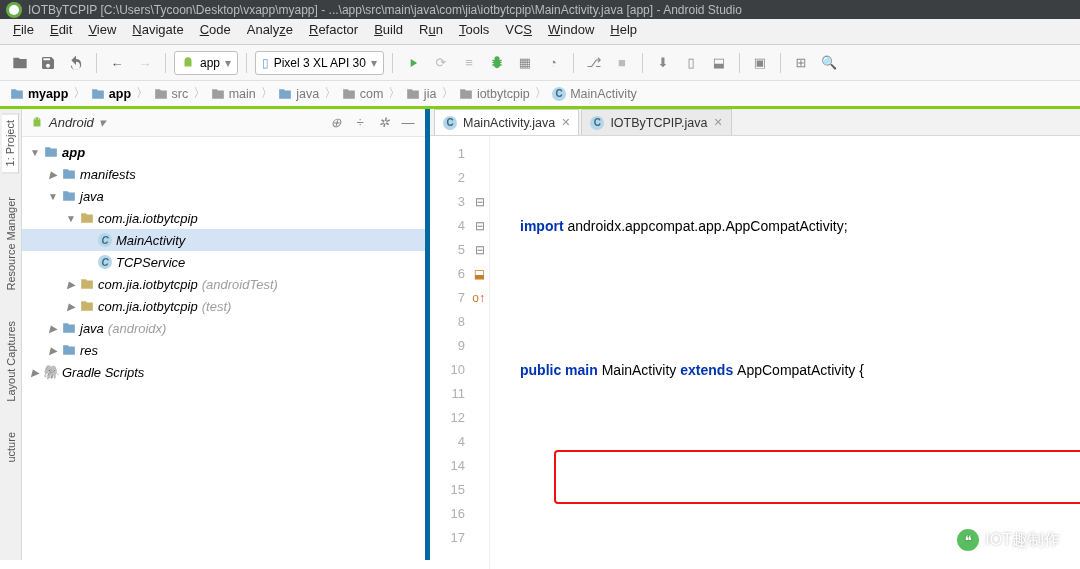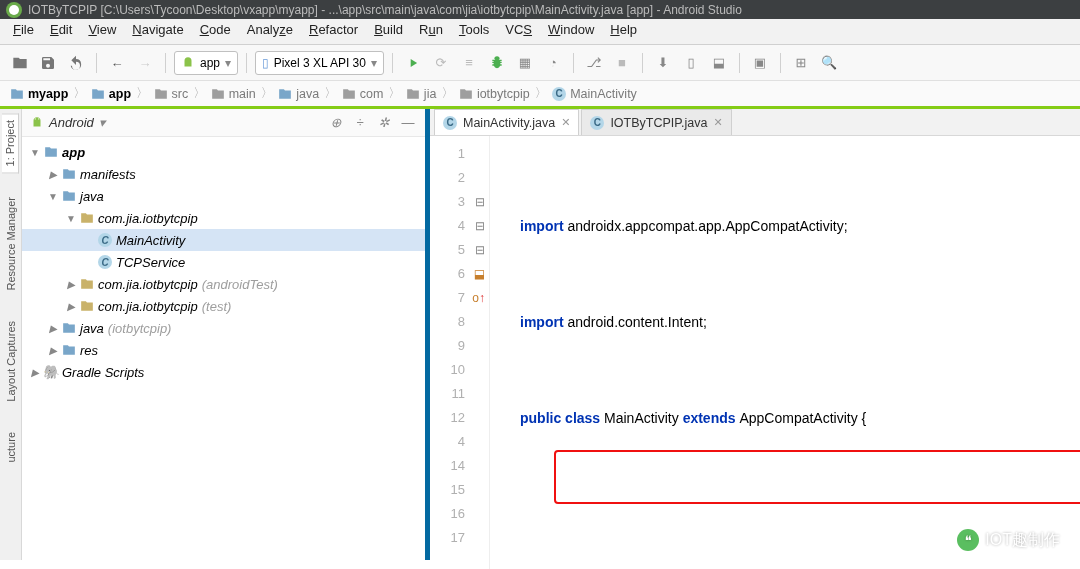--- a/index.html
+++ b/index.html
@@ -309,21 +309,21 @@
           <span class="gen">(test)</span>
         </div>
         <div class="row" style="padding-left: 26px;">
           <span class="arrow">▶</span>
           <span class="fold-icon">
             <svg class="folder" width="14" height="14" viewBox="0 0 24 24" fill="#b8c8a0">
               <path d="M10 4H2v16h20V6H12l-2-2z"></path>
             </svg>
           </span>
           <span>java</span> 
-          <span class="gen">(iotbytcpip)</span>
+          <span class="gen">(androidx)</span>
         </div>
         <div class="row" style="padding-left: 26px;">
           <span class="arrow">▶</span>
           <span class="fold-icon">
             <svg class="folder" width="14" height="14" viewBox="0 0 24 24" fill="#c9a26a">
               <path d="M10 4H2v16h20V6H12l-2-2z"></path>
             </svg>
           </span>
           <span>res</span>
         </div>
@@ -379,23 +379,22 @@
           <div>4</div>
           <div>14</div>
           <div>15</div>
           <div>16</div>
           <div>17</div>
         </div>
       <div class="code">
 <div>&nbsp;</div>
 <div><span class="kw">import</span><span> androidx.appcompat.app.AppCompatActivity;</span></div>
 <div>&nbsp;</div>
-<div><span class="kw">import</span><span> android.content.Intent;</span></div>
 <div>&nbsp;</div>
-<div><span class="kw">public class </span><span>MainActivity </span><span class="kw">extends </span><span>AppCompatActivity {</span></div>
+<div><span class="kw">public main </span><span>MainActivity </span><span class="kw">extends </span><span>AppCompatActivity {</span></div>
 <div>&nbsp;</div>
 
 
 
 
 
 
 
 
         <div class="highlight-box" style="left:64px; top:314px; width:530px; height:54px;"></div>

